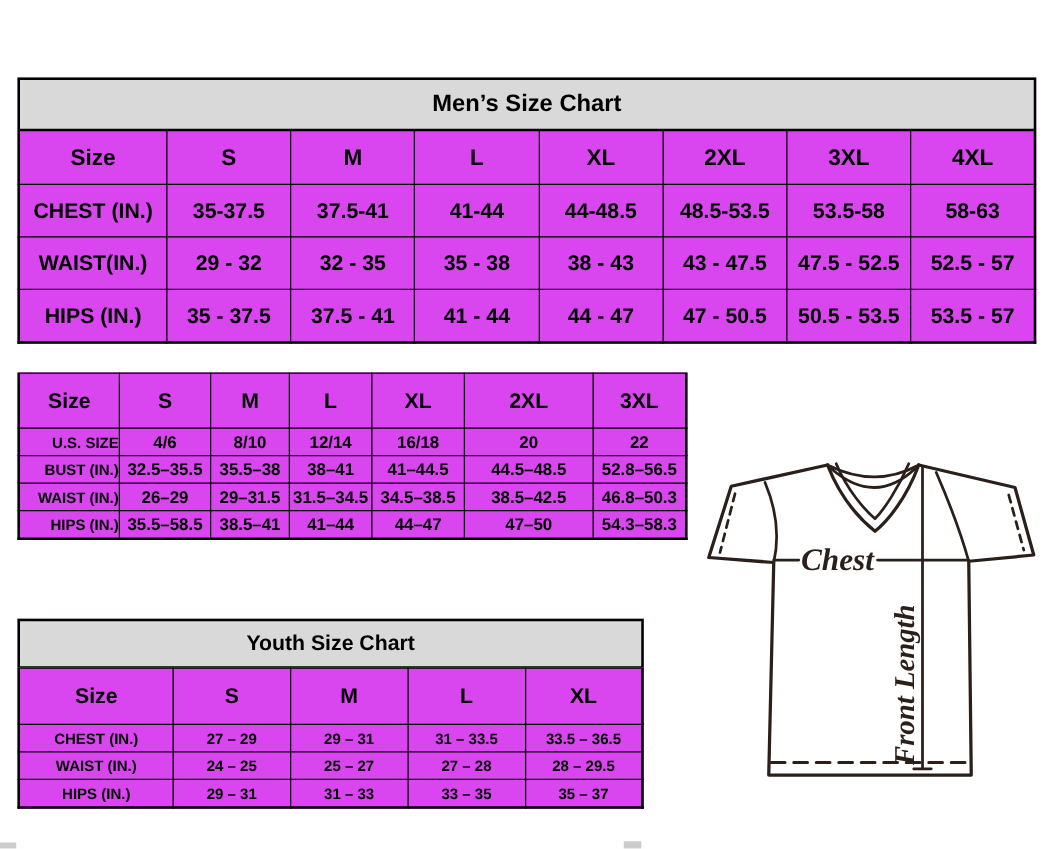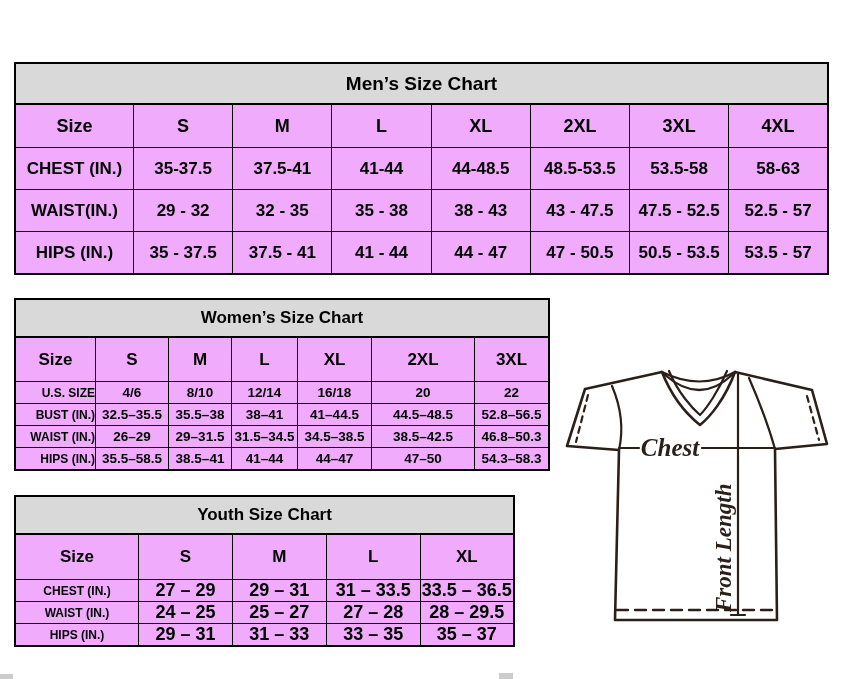--- a/index.html
+++ b/index.html
@@ -4,21 +4,21 @@
 <style>
   html,body{margin:0;padding:0;background:#fff;}
   .page{
     position:relative;width:843px;height:679px;background:#ffffff;overflow:hidden;
     font-family:"Liberation Sans", sans-serif;color:#000;
   }
   .page-title{
     position:absolute;left:0;top:4px;width:843px;text-align:center;
     font-size:27px;font-weight:bold;letter-spacing:-0.5px;
   }
-  .size-table{position:absolute;background:#f0abfc;}
+  .size-table{position:absolute;background:#d946ef;}
   .size-table table{
     border-collapse:collapse;table-layout:fixed;width:100%;
   }
   .size-table .table-title{
     background:#d9d9d9;border:2px solid #000;border-bottom:1px solid #000;
     display:flex;align-items:center;justify-content:center;font-weight:bold;
   }
   .size-table th,.size-table td{
     border:1px solid #000;text-align:center;vertical-align:middle;
     font-weight:bold;padding:0;overflow:hidden;white-space:nowrap;
@@ -42,21 +42,21 @@
   .t-womens th:nth-child(2){width:72px;}
   .t-womens th:nth-child(3){width:62px;}
   .t-womens th:nth-child(4){width:65px;}
   .t-womens th:nth-child(5){width:73px;}
   .t-womens th:nth-child(6){width:102px;}
 
   
   .t-youth{left:14px;top:495px;width:501px;}
   .t-youth .table-title{height:36px;font-size:17px;}
   .t-youth th{height:44px;font-size:17px;}
-  .t-youth td{height:21px;font-size:18px;}
+  .t-youth td{height:21px;font-size:12px;}
   .t-youth td.row-label{font-size:12px;}
   .t-youth th:first-child{width:122px;}
 
   .jersey-wrap{position:absolute;left:555px;top:362px;width:285px;height:270px;text-align:center;}
   .artifact{position:absolute;background:#cccccc;}
   .artifact.a1{left:0;top:674px;width:13px;height:5px;}
   .artifact.a2{left:499px;top:673px;width:14px;height:6px;}
 </style>
 </head>
 <body>
@@ -108,21 +108,20 @@
             <td>44 - 47</td>
             <td>47 - 50.5</td>
             <td>50.5 - 53.5</td>
             <td>53.5 - 57</td>
           </tr>
         </tbody>
     </table>
   </div>
 
   <div class="size-table t-womens">
-    <div class="table-title">Women’s Size Chart</div>
     <table>
       <thead>
           <tr>
             <th>Size</th>
             <th>S</th>
             <th>M</th>
             <th>L</th>
             <th>XL</th>
             <th>2XL</th>
             <th>3XL</th>

